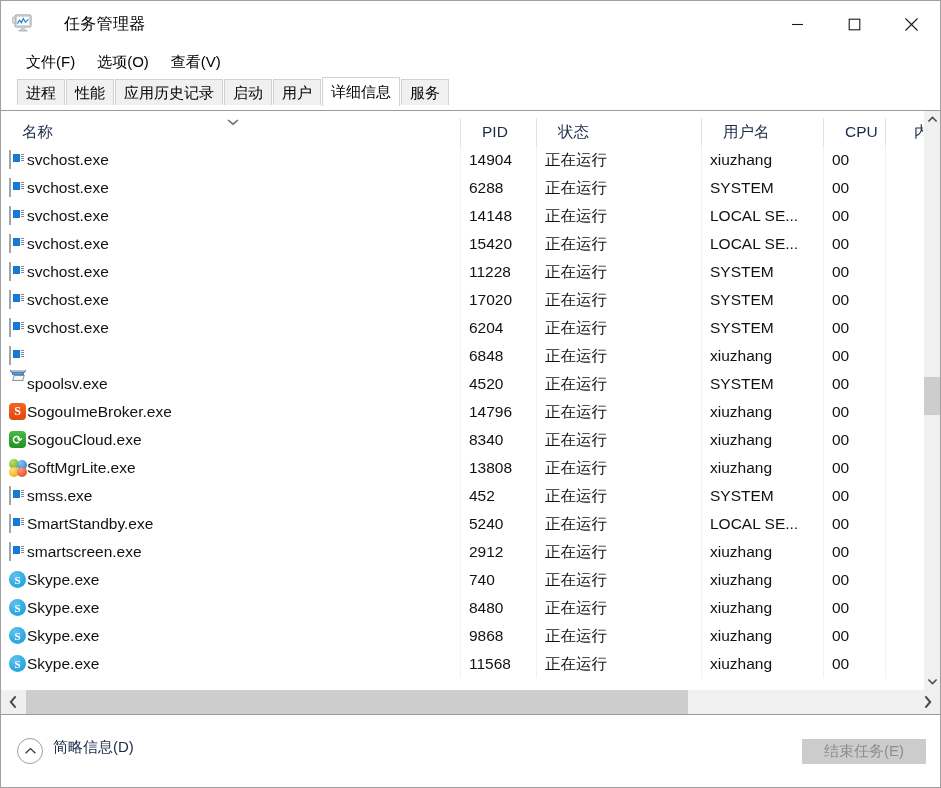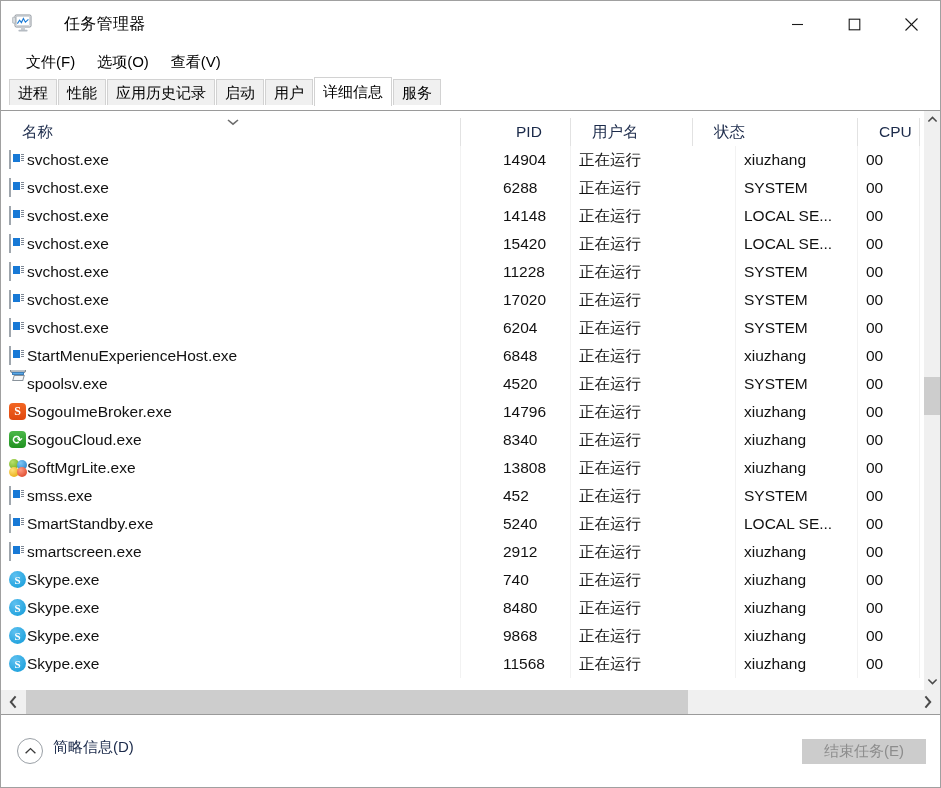--- a/index.html
+++ b/index.html
@@ -55,21 +55,21 @@
   .menu-item {
     font-size: 15px; color: #000000;
     margin-right: 22px;
     white-space: nowrap;
   }
 
   
   .tabstrip {
     height: 29px; flex: 0 0 29px;
     display: flex; align-items: flex-end;
-    padding-left: 8px;
+    padding-left: 16px;
     background: #ffffff;
     position: relative;
   }
   .tabstrip::after {
     content: ""; position: absolute;
     left: 0; right: 0; bottom: 0; height: 1px;
     background: #ffffff;
   }
   .tab {
     height: 27px;
@@ -141,21 +141,21 @@
     display: flex; align-items: center;
     height: 28px;
     padding-left: 8px;
     border-right: 1px solid #f2f2f2;
     overflow: hidden;
     white-space: nowrap;
   }
 
   
   .c-name   { width: 460px; flex: 0 0 460px; }
-  .c-pid    { width: 76px;  flex: 0 0 76px; margin-left: 34px; }
+  .c-pid    { width: 76px;  flex: 0 0 76px; }
   .c-status { width: 165px; flex: 0 0 165px; }
   .c-user   { width: 122px; flex: 0 0 122px; }
   .c-cpu    { width: 62px;  flex: 0 0 62px; }
   .c-mem    { width: 39px;  flex: 0 0 39px; border-right: none !important; margin-left: 7px; }
 
   
   .picon { width: 18px; height: 18px; flex: 0 0 18px; position: relative; }
 
   .ic-generic {
     width: 17px; height: 15px;
@@ -352,22 +352,22 @@
         <div class="sort-chevron">
           <svg width="14" height="8" viewBox="0 0 14 8">
               <polyline points="2,2 7,6.2 12,2" fill="none" stroke="#6d6d6d" stroke-width="1.6"></polyline>
             </svg>
         </div>
       </div>
 
       <div class="hdr">
         <div class="cell c-name">名称</div>
         <div class="cell c-pid">PID</div>
+        <div class="cell c-status">状态</div>
         <div class="cell c-user">用户名</div>
-        <div class="cell c-status">状态</div>
         <div class="cell c-cpu">CPU</div>
         <div class="cell c-mem">内存</div>
       </div>
 
       <div class="rows" id="rows">
           <div class="row">
             <div class="cell c-name">
               <span class="picon"><span class="ic-generic"></span></span>
               <span>svchost.exe</span>
             </div>
@@ -439,21 +439,20 @@
             </div>
             <div class="cell c-pid">6204</div>
             <div class="cell c-status">正在运行</div>
             <div class="cell c-user">SYSTEM</div>
             <div class="cell c-cpu">00</div>
             <div class="cell c-mem"></div>
           </div>
           <div class="row">
             <div class="cell c-name">
               <span class="picon"><span class="ic-generic"></span></span>
-              <span>StartMenuExperienceHost.exe</span>
             </div>
             <div class="cell c-pid">6848</div>
             <div class="cell c-status">正在运行</div>
             <div class="cell c-user">xiuzhang</div>
             <div class="cell c-cpu">00</div>
             <div class="cell c-mem"></div>
           </div>
           <div class="row">
             <div class="cell c-name">
               <span class="picon"><span class="ic-printer"><span class="ptop"></span><span class="pbody"></span><span class="pout"></span></span></span>

